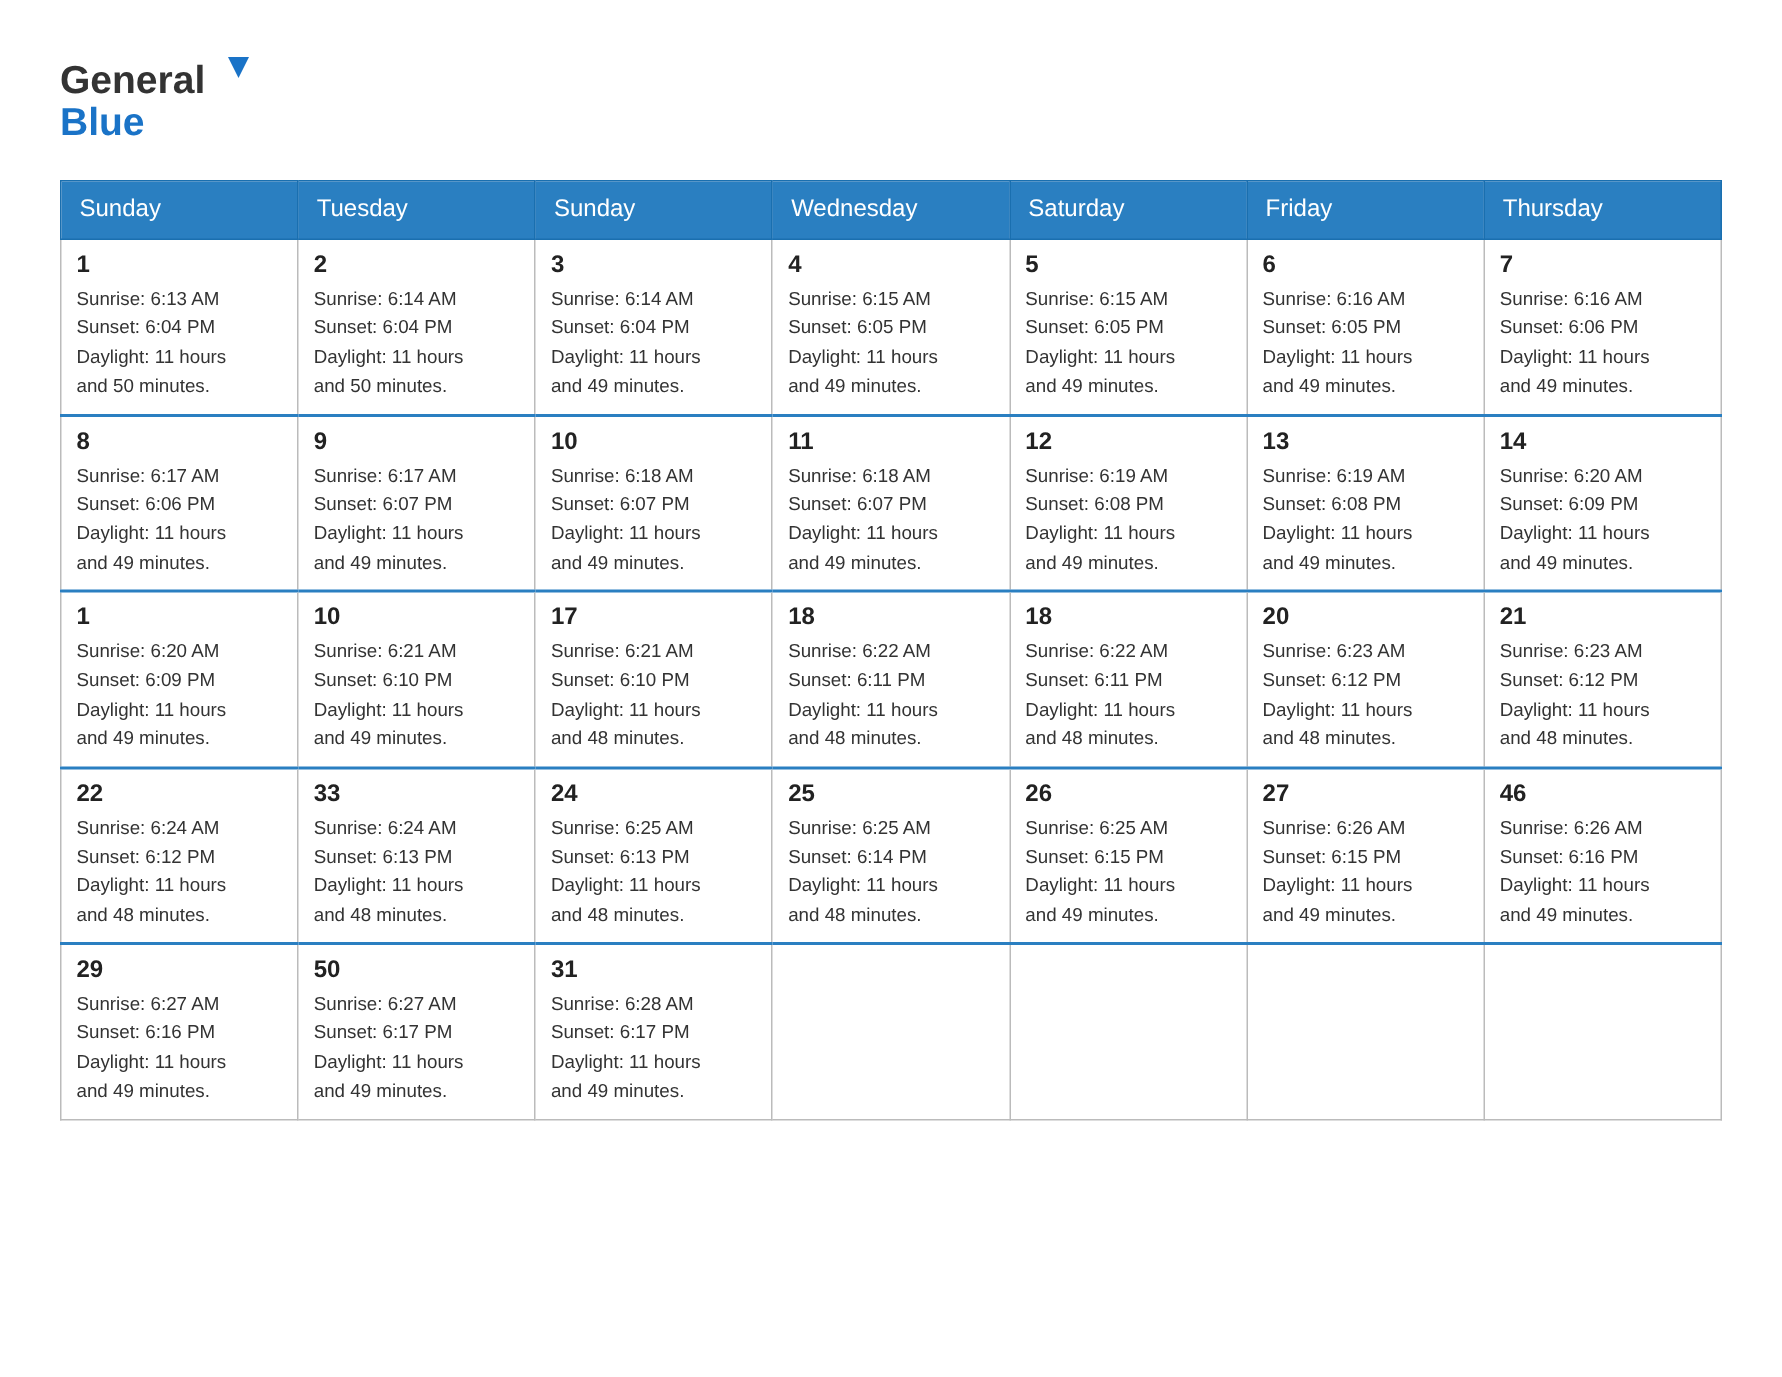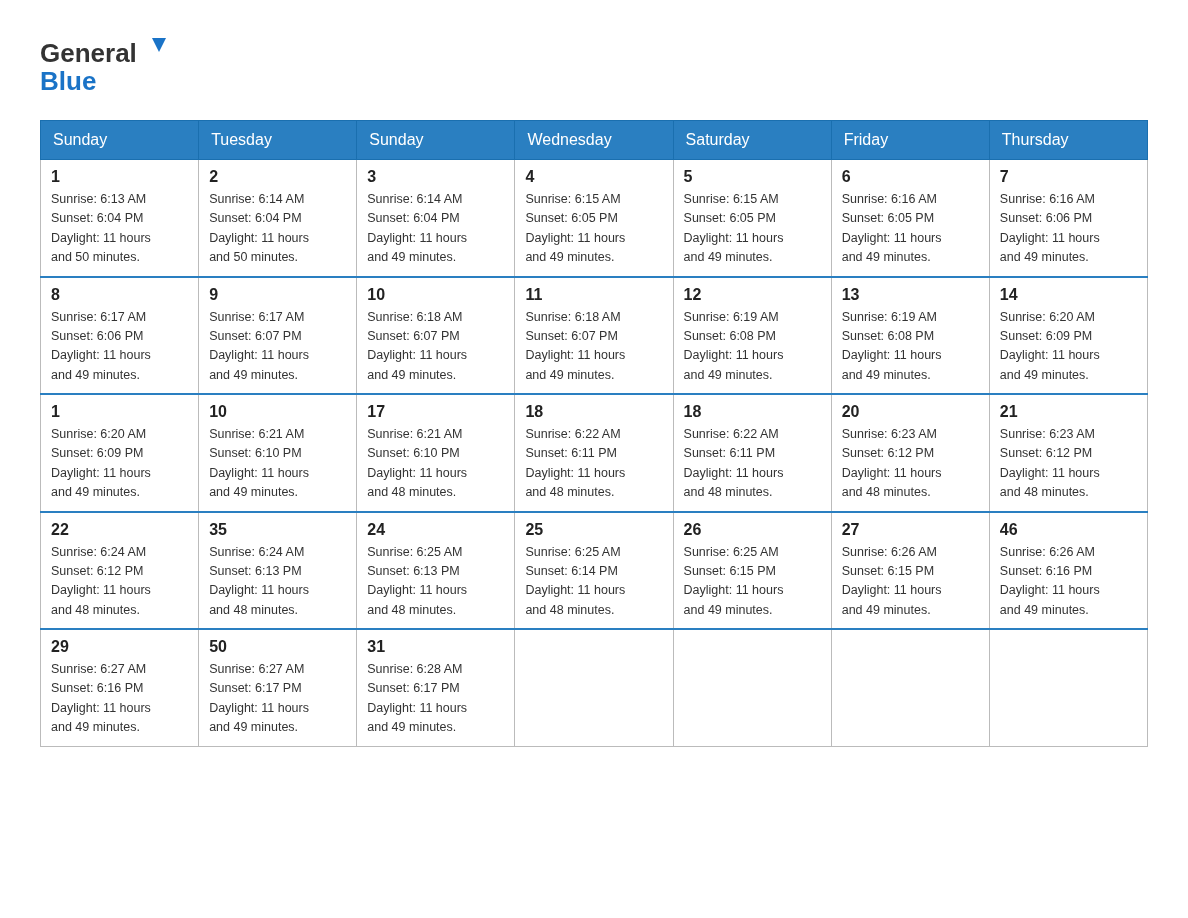--- a/index.html
+++ b/index.html
@@ -306,21 +306,21 @@
         <td>
           <span class="day-number">22</span>
           <div class="day-info">
             <span style="display: block;">Sunrise: 6:24 AM</span>
             <span style="display: block;">Sunset: 6:12 PM</span>
             <span style="display: block;">Daylight: 11 hours</span>
             <span style="display: block;">and 48 minutes.</span>
           </div>
         </td>
         <td>
-          <span class="day-number">35</span>
+          <span class="day-number">33</span>
           <div class="day-info">
             <span style="display: block;">Sunrise: 6:24 AM</span>
             <span style="display: block;">Sunset: 6:13 PM</span>
             <span style="display: block;">Daylight: 11 hours</span>
             <span style="display: block;">and 48 minutes.</span>
           </div>
         </td>
         <td>
           <span class="day-number">24</span>
           <div class="day-info">

